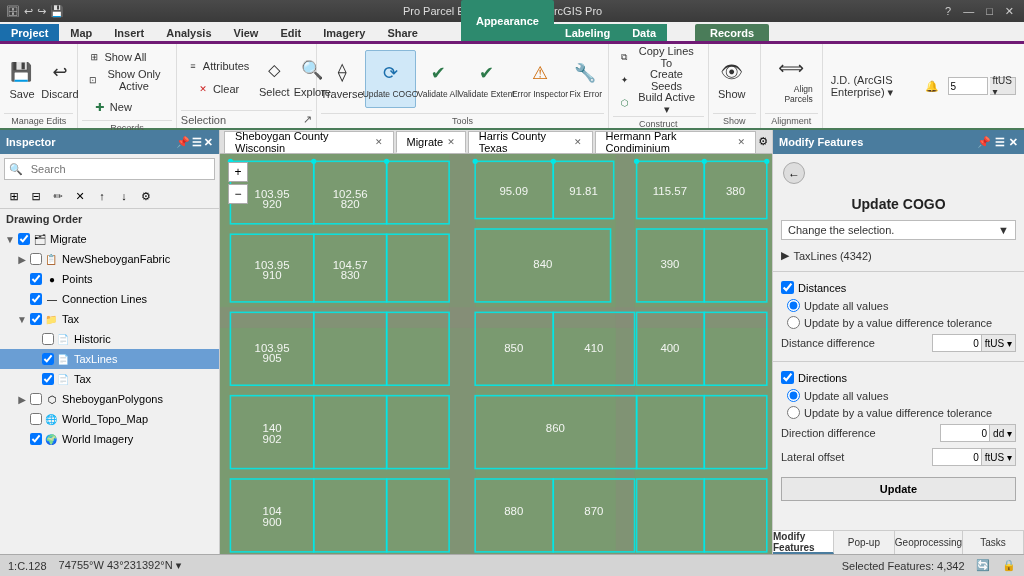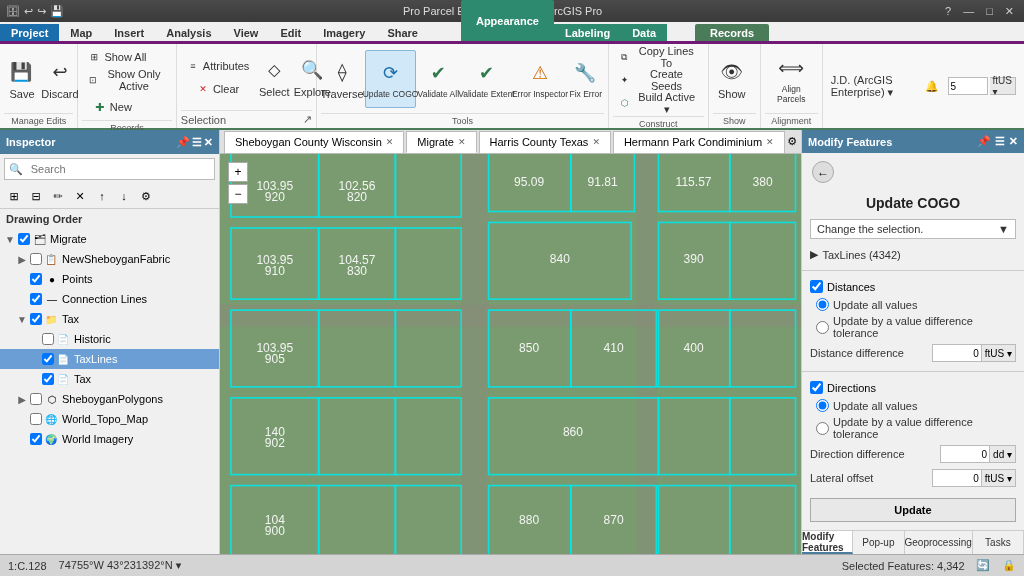--- a/index.html
+++ b/index.html
@@ -286,21 +286,21 @@
       border: 1px solid #aaa;
       cursor: pointer;
       display: flex;
       align-items: center;
       justify-content: center;
       font-size: 12px;
     }
 
     
     .right-panel {
-      width: 223px;
+      width: 252px;
       background: #f0f0f0;
       border-left: 1px solid #ccc;
       display: flex;
       flex-direction: column;
       overflow: hidden;
     }
     .right-panel-header {
       height: 24px;
       background: #4a7c9e;
       color: white;
@@ -592,21 +592,21 @@
         <span>Show</span>
       </div>
     </div>
     <div class="ribbon-group-label">Show</div>
   </div>
 
   <div class="ribbon-group" style="min-width:62px;">
     <div class="ribbon-group-buttons">
       <div class="ribbon-btn">
         <div class="ribbon-btn-icon">⟺</div>
-        <span style="font-size:8.5px;">Align Parcels</span>
+        <span style="font-size:8.5px;text-align:right;">Align Parcels</span>
       </div>
     </div>
     <div class="ribbon-group-label">Alignment</div>
   </div>
 
   <div class="user-area">
     <span style="cursor:pointer;">J.D. (ArcGIS Enterprise) ▾</span>
     <span style="cursor:pointer;">🔔</span>
     <div style="display:flex;align-items:center;gap:2px;">
       <input class="spinner-input" type="text" value="5" style="">

